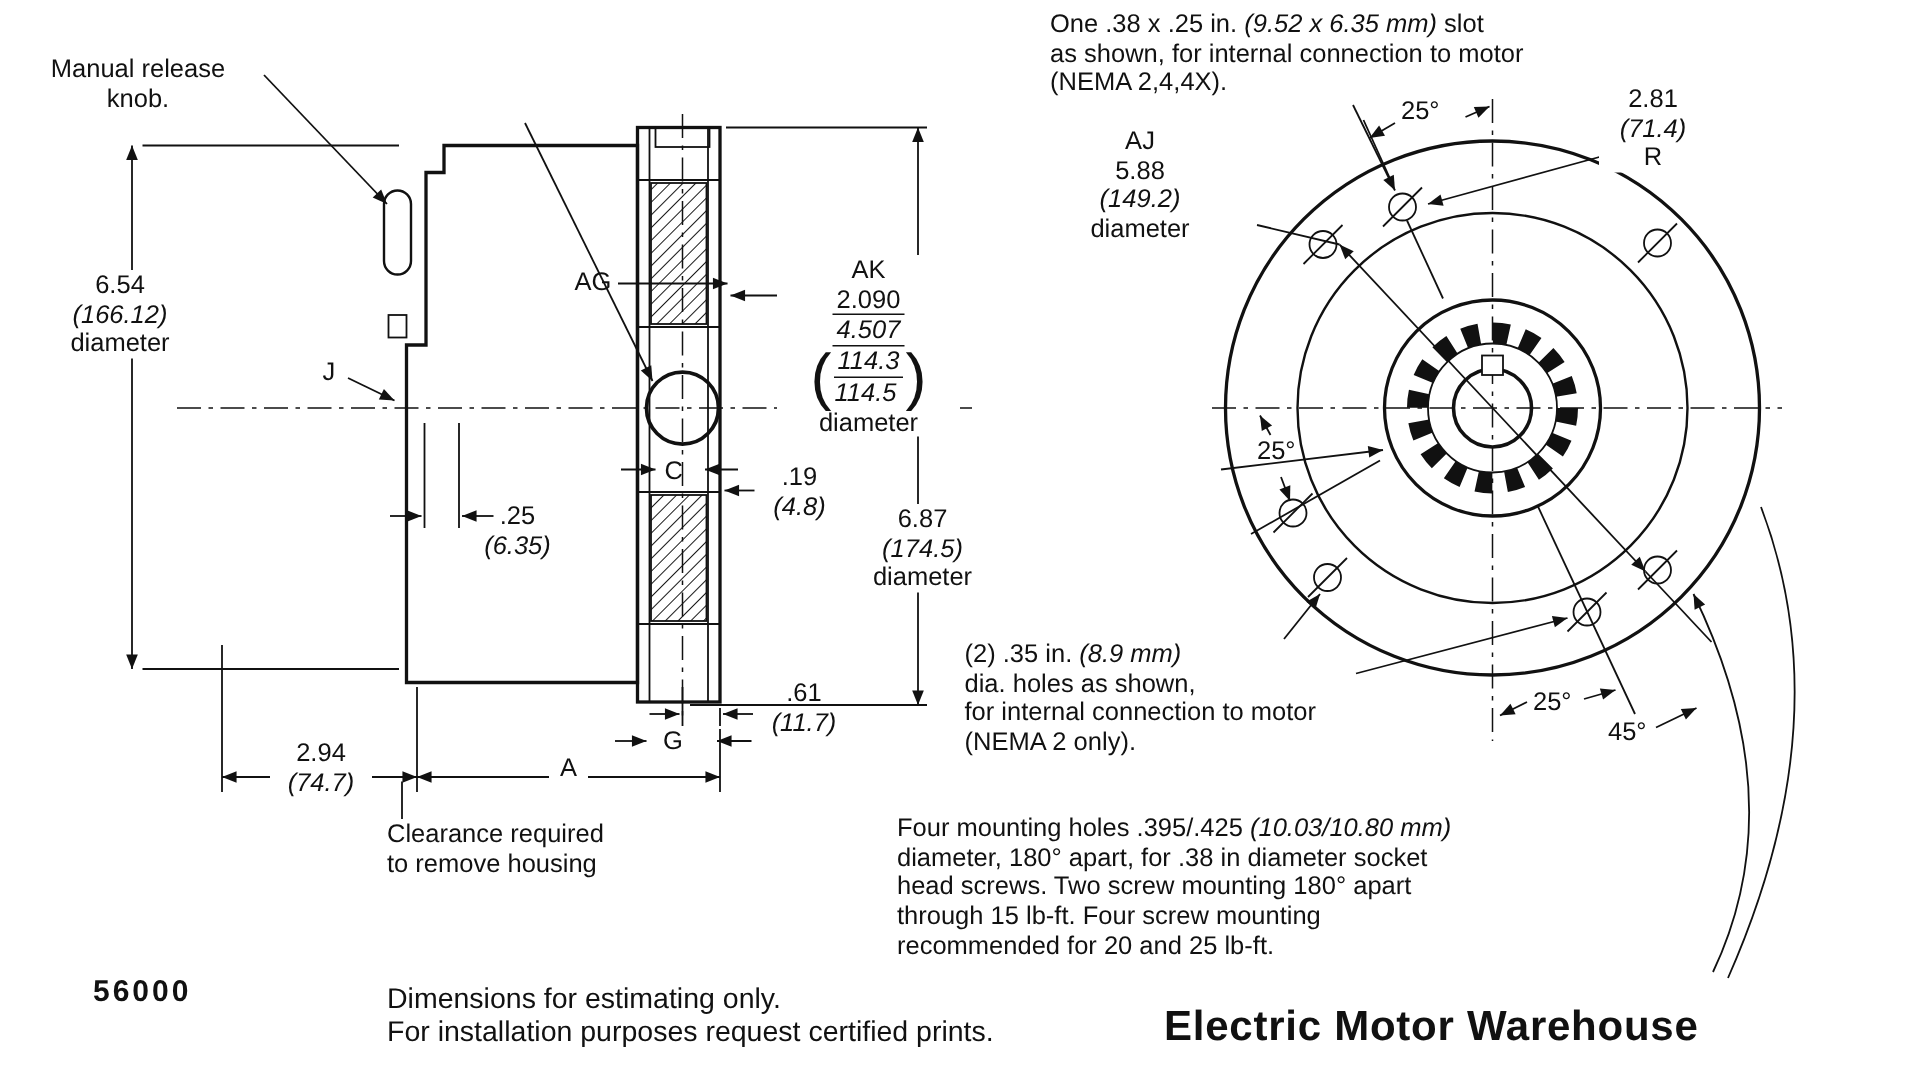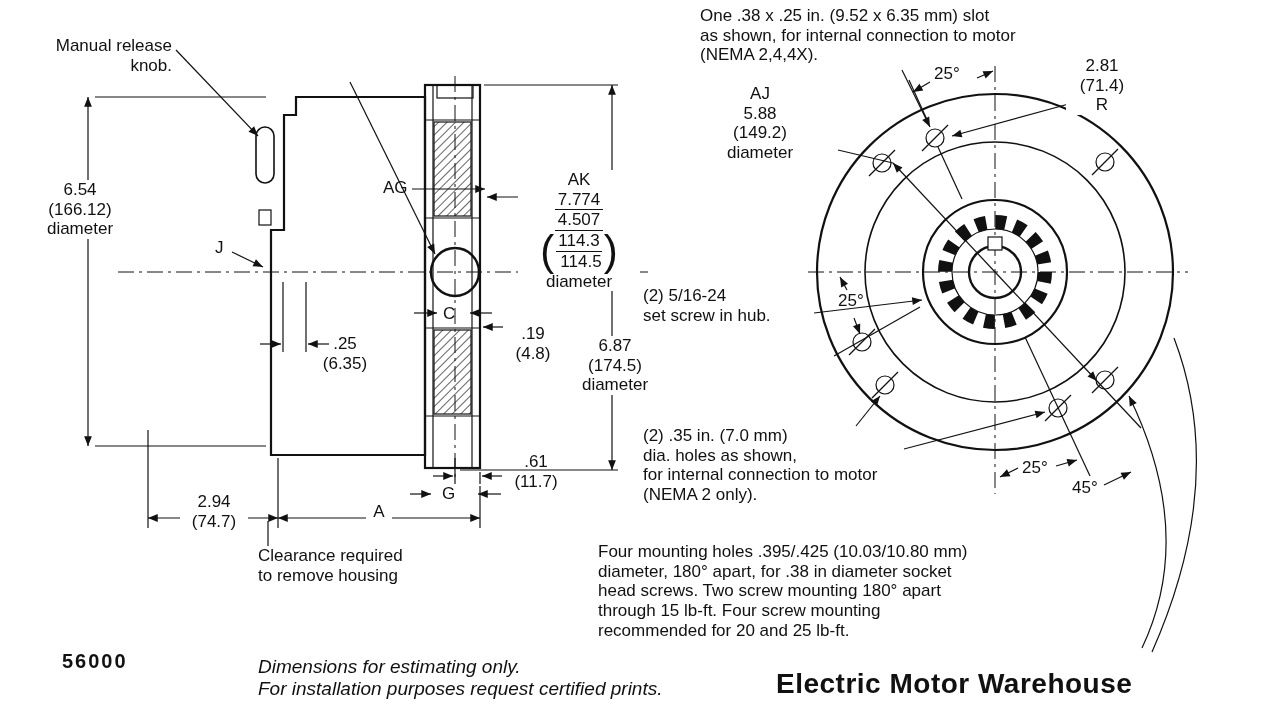--- a/index.html
+++ b/index.html
@@ -3,30 +3,30 @@
 <meta charset="utf-8">
 <style>
   *{margin:0;padding:0;box-sizing:border-box}
   body{margin:0;background:#777}
   .canvas{position:relative;width:1280px;height:720px;background:#fff;
     font-family:"Liberation Sans",sans-serif;color:#111;overflow:hidden}
   .canvas svg{position:absolute;left:0;top:0;z-index:1}
   .lbl{position:absolute;font-size:17px;line-height:1.16;z-index:2}
   .pre{white-space:pre-line}
   .center{text-align:center}
-  .right{text-align:right}
+  .right{text-align:center}
   .bg{background:#fff;padding:0 2px}
-  .it{}
+  .it{font-style:italic}
   .lim{display:inline-block;border-bottom:1.5px solid #111;padding:0 3px;line-height:1.1}
   .frac-row{display:flex;align-items:center;justify-content:center;gap:2px}
   .paren{font-size:42px;font-weight:300;line-height:.9}
-  .frac{display:inline-flex;flex-direction:column;align-items:flex-end}
+  .frac{display:inline-flex;flex-direction:column;align-items:flex-start}
   .frac .num{border-bottom:1.4px solid #111;padding:0 2px}
   .model{font-size:20px;font-weight:700;letter-spacing:2px}
-  .disclaimer{font-size:19px;font-style:italic}
+  .disclaimer{font-size:19px;}
   .brand{font-size:28px;font-weight:700;letter-spacing:.5px}
 </style>
 </head>
 <body>
 
 <div class="canvas">
 
 <svg width="1280" height="720" viewBox="0 0 1280 720">
   <defs>
     <marker id="arr" viewBox="0 0 10 10" refX="9.5" refY="5" markerWidth="9" markerHeight="9" orient="auto-start-reverse">
@@ -140,38 +140,38 @@
 knob.</div>
 <div class="lbl center bg" style="left:30px;top:180px;width:100px">
       <div>6.54</div>
       <div class="it">(166.12)</div>
       <div>diameter</div>
     </div>
 <div class="lbl" style="left:215px;top:238px">J</div>
 <div class="lbl" style="left:383px;top:178px">AG</div>
 <div class="lbl center bg" style="left:518px;top:170px;width:122px">
   <div>AK</div>
-  <div><span class="lim">7.774</span></div>
+  <div><span class="lim">2.090</span></div>
   <div><span class="lim it">4.507</span></div>
   <div class="frac-row">
         <span class="paren">(</span>
         <span class="frac">
           <span class="num it">114.3</span>
           <span class="it">114.5</span>
         </span>
         <span class="paren">)</span>
       </div>
   <div>diameter</div>
 </div>
 <div class="lbl center" style="left:312px;top:334px;width:66px">
       <div>.25</div>
       <div class="it">(6.35)</div>
     </div>
 <div class="lbl" style="left:443px;top:304px">C</div>
-<div class="lbl center" style="left:505px;top:324px;width:56px">
+<div class="lbl center" style="left:505px;top:308px;width:56px">
       <div>.19</div>
       <div class="it">(4.8)</div>
     </div>
 <div class="lbl center bg" style="left:572px;top:336px;width:86px">
       <div>6.87</div>
       <div class="it">(174.5)</div>
       <div>diameter</div>
     </div>
 <div class="lbl center" style="left:505px;top:452px;width:62px">
       <div>.61</div>
@@ -195,23 +195,21 @@
       <div>R</div>
     </div>
 <div class="lbl center" style="left:712px;top:84px;width:96px">
       <div>AJ</div>
       <div>5.88</div>
       <div class="it">(149.2)</div>
       <div>diameter</div>
     </div>
 <div class="lbl bg" style="left:932px;top:64px">25°</div>
 <div class="lbl" style="left:838px;top:291px">25°</div>
-<div class="lbl pre" style="left:643px;top:286px;width:190px">(2) 5/16-24
-set screw in hub.</div>
-<div class="lbl pre" style="left:643px;top:426px;width:285px"><span>(2) .35 in. </span><span class="it">(7.0 mm)</span><span>
+<div class="lbl pre" style="left:643px;top:426px;width:285px"><span>(2) .35 in. </span><span class="it">(8.9 mm)</span><span>
 dia. holes as shown,
 for internal connection to motor
 (NEMA 2 only).</span></div>
 <div class="lbl bg" style="left:1020px;top:458px">25°</div>
 <div class="lbl bg" style="left:1070px;top:478px">45°</div>
 <div class="lbl pre" style="left:598px;top:542px;width:555px"><span>Four mounting holes .395/.425 </span><span class="it">(10.03/10.80 mm)</span><span>
 diameter, 180° apart, for .38 in diameter socket
 head screws. Two screw mounting 180° apart
 through 15 lb-ft. Four screw mounting
 recommended for 20 and 25 lb-ft.</span></div>

